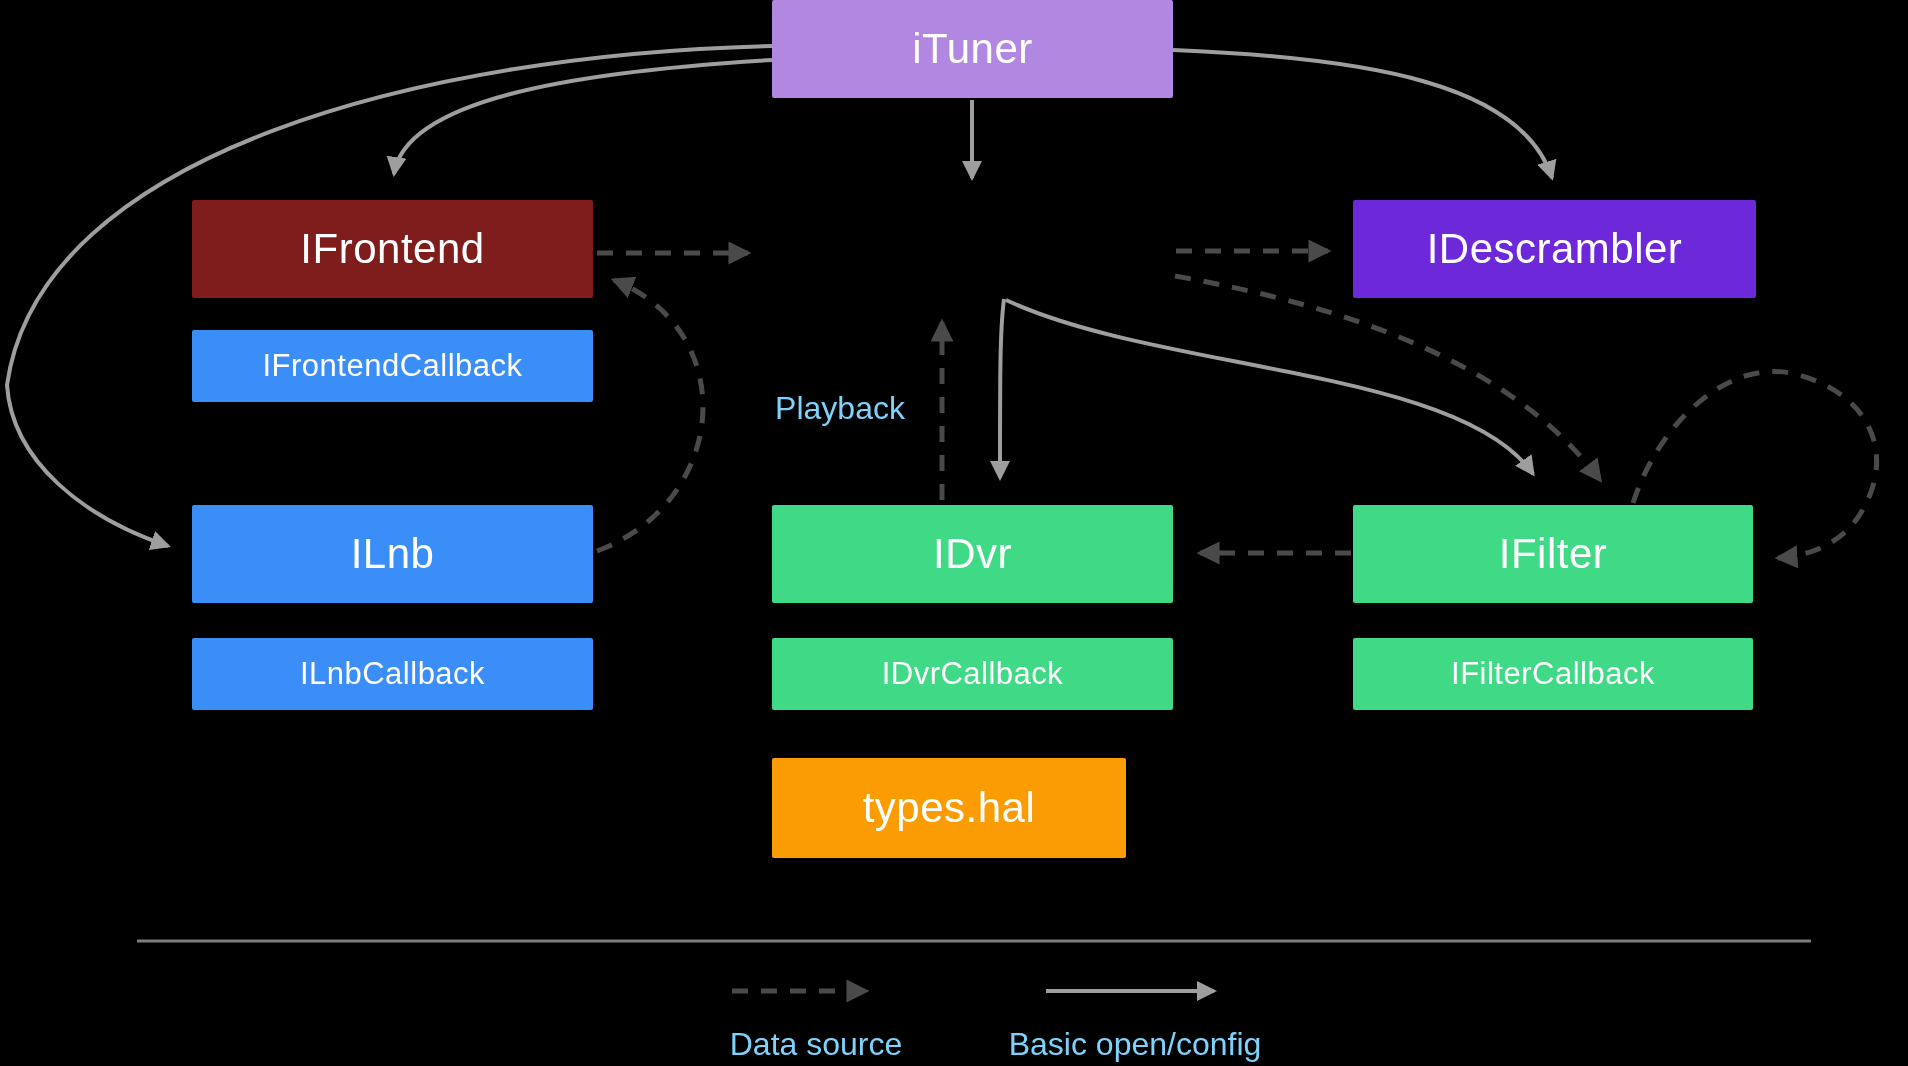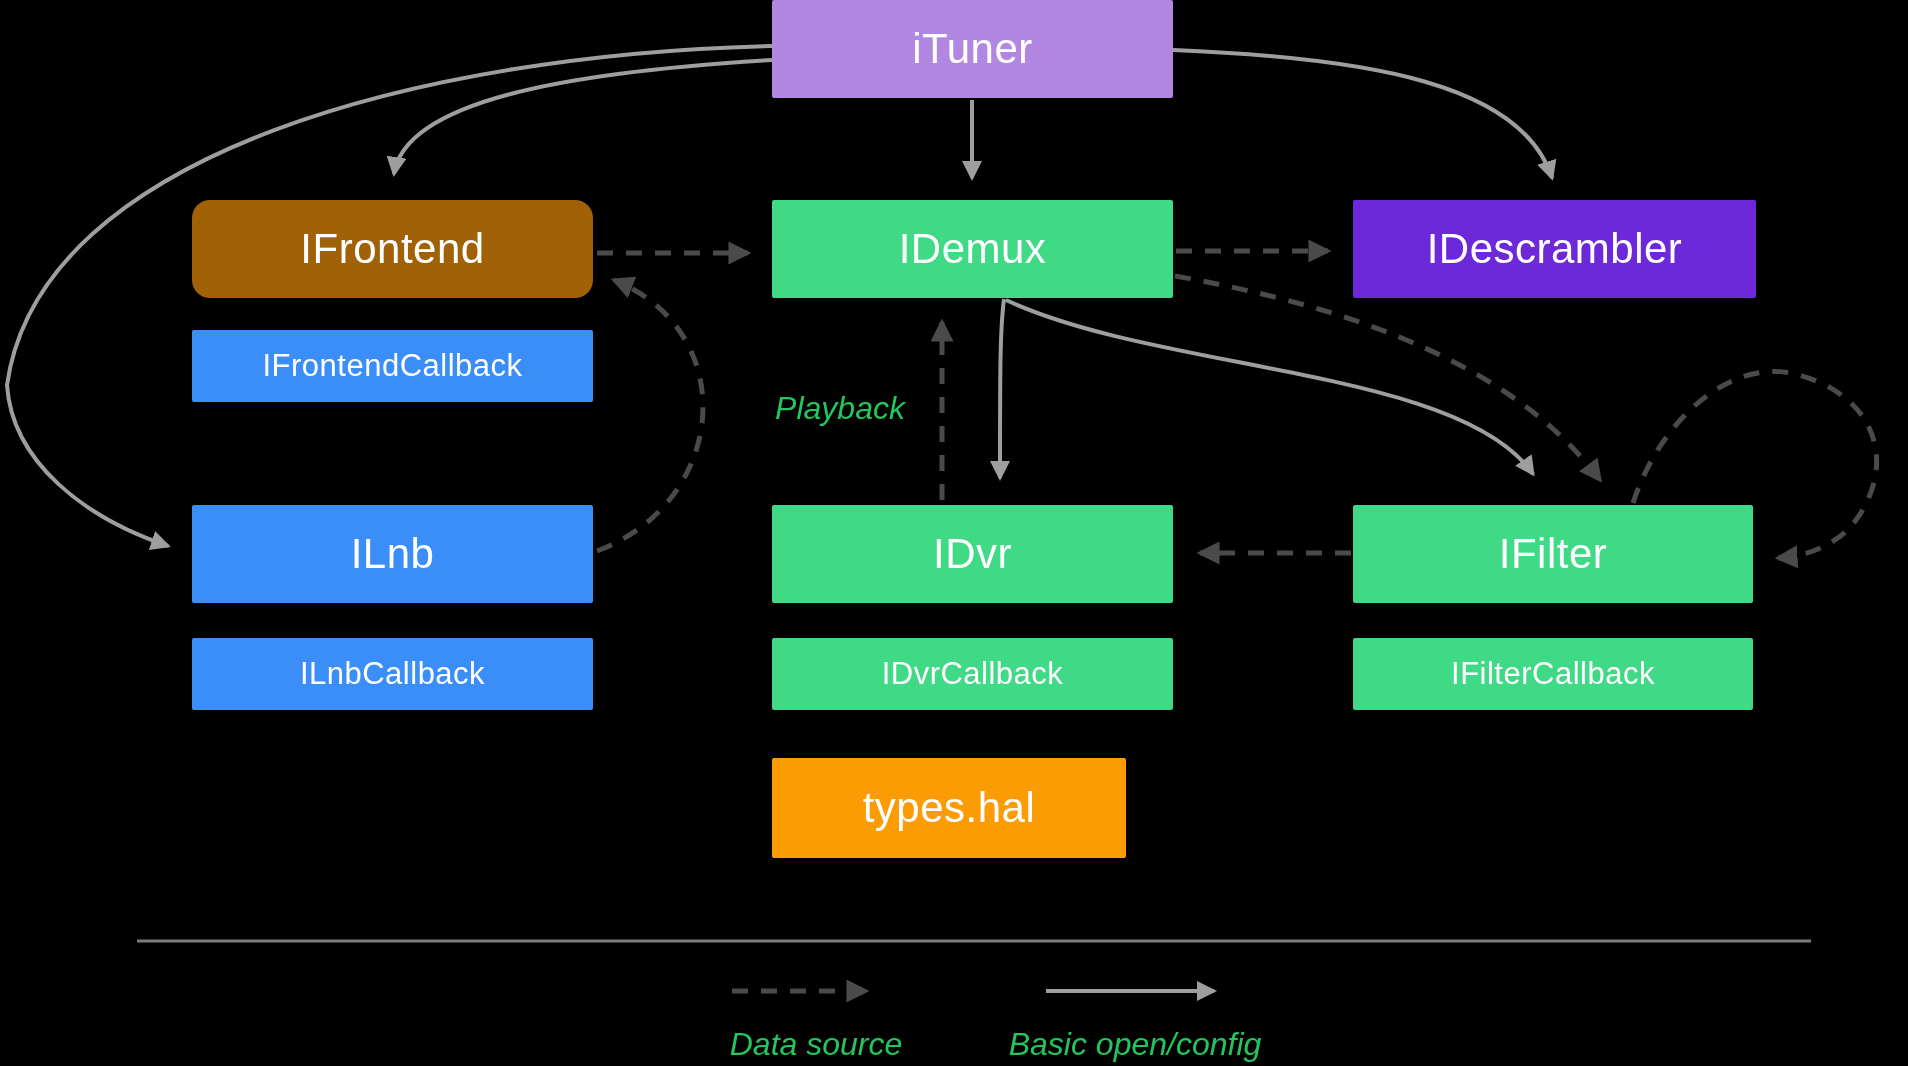--- a/index.html
+++ b/index.html
@@ -9,34 +9,34 @@
   }
   .edges{position:absolute;left:0;top:0;width:1908px;height:1066px;}
   .node{
     position:absolute;display:flex;align-items:center;justify-content:center;
     color:#ffffff;border-radius:2px;letter-spacing:0.5px;
   }
   .big{font-size:42px;text-align:right;}
   .small{font-size:31px;}
   
   .n-ituner            {left:772px;  top:0px;   width:401px; height:98px; background:#b287e2;}
-  .n-ifrontend         {left:192px;  top:200px; width:401px; height:98px; background:#a16207;border-radius:18px;}
+  .n-ifrontend         {left:192px;  top:200px; width:401px; height:98px; background:#7f1d1d;}
   .n-ifrontend-callback{left:192px;  top:330px; width:401px; height:72px; background:#3b8ef7;}
   .n-ilnb              {left:192px;  top:505px; width:401px; height:98px; background:#3b8ef7;}
   .n-ilnb-callback     {left:192px;  top:638px; width:401px; height:72px; background:#3b8ef7;}
   .n-idemux            {left:772px;  top:200px; width:401px; height:98px; background:#40d985;}
   .n-idvr              {left:772px;  top:505px; width:401px; height:98px; background:#40d985;}
   .n-idvr-callback     {left:772px;  top:638px; width:401px; height:72px; background:#40d985;}
   .n-types-hal         {left:772px;  top:758px; width:354px; height:100px;background:#fb9c04;}
   .n-idescrambler      {left:1353px; top:200px; width:403px; height:98px; background:#6d28d9;}
   .n-ifilter           {left:1353px; top:505px; width:400px; height:98px; background:#40d985;}
   .n-ifilter-callback  {left:1353px; top:638px; width:400px; height:72px; background:#40d985;}
 
   .float-label{
-    position:absolute;color:#22c55e;font-size:32px;text-align:center;font-style:italic;
+    position:absolute;color:#7dd3fc;font-size:32px;text-align:center;
   }
   .lbl-playback{left:740px;top:390px;width:200px;}
   .lbl-data-source{left:716px;top:1026px;width:200px;}
   .lbl-basic-open{left:985px;top:1026px;width:300px;}
 </style>
 </head>
 <body>
 
 <div class="stage">
 
@@ -72,21 +72,20 @@
     <path d="M137,941 L1811,941" stroke="#7c7c7c" stroke-width="3" fill="none"></path>
     <path d="M732,991 L866,991" stroke="#4a4a4a" stroke-width="5" stroke-dasharray="16 13" fill="none" marker-end="url(#head-dashed)"></path>
     <path d="M1046,991 L1214,991" stroke="#9e9e9e" stroke-width="4" fill="none" marker-end="url(#head-solid)"></path>
   </svg>
 
   <div class="node big n-ituner">iTuner</div>
   <div class="node big n-ifrontend">IFrontend</div>
   <div class="node small n-ifrontend-callback">IFrontendCallback</div>
   <div class="node big n-ilnb">ILnb</div>
   <div class="node small n-ilnb-callback">ILnbCallback</div>
-  <div class="node big n-idemux">IDemux</div>
   <div class="node big n-idvr">IDvr</div>
   <div class="node small n-idvr-callback">IDvrCallback</div>
   <div class="node big n-types-hal">types.hal</div>
   <div class="node big n-idescrambler">IDescrambler</div>
   <div class="node small n-ifilter-callback">IFilterCallback</div>
   <div class="node big n-ifilter">IFilter</div>
 
   <div class="float-label lbl-playback">Playback</div>
   <div class="float-label lbl-data-source">Data source</div>
   <div class="float-label lbl-basic-open">Basic open/config</div>

